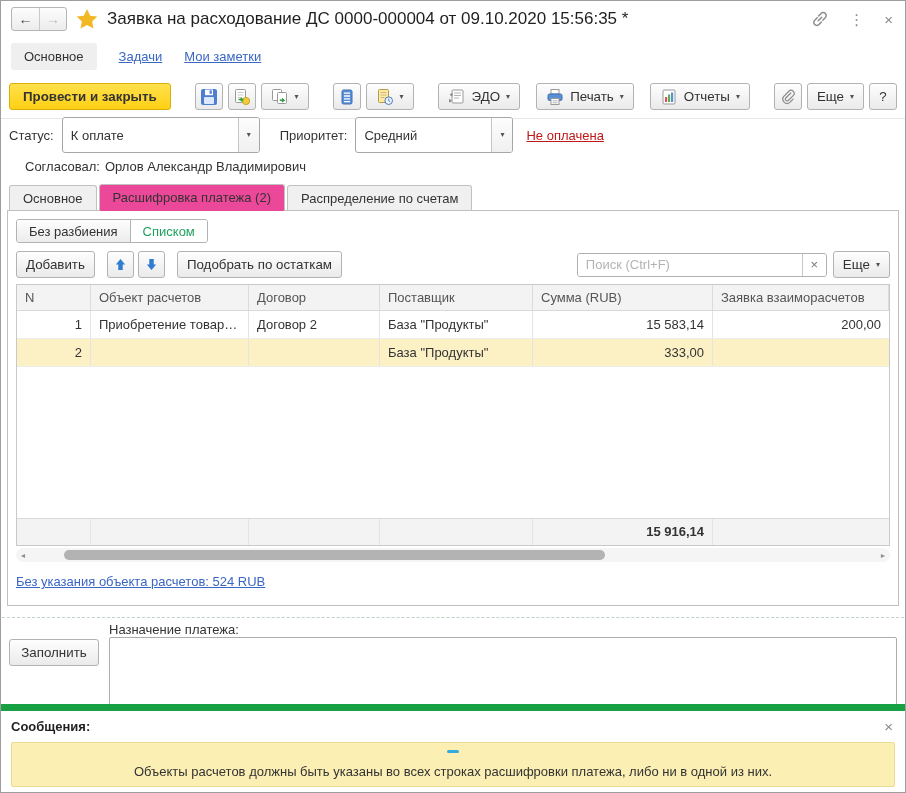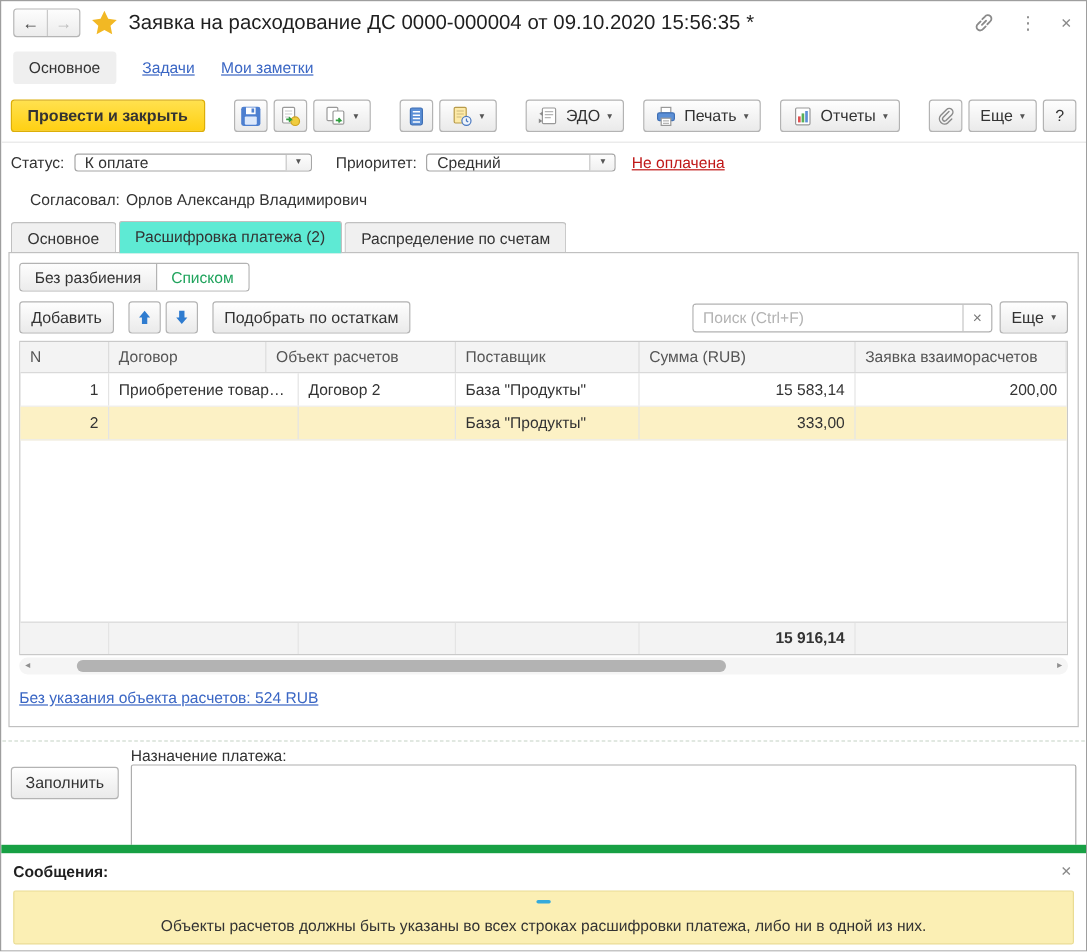--- a/index.html
+++ b/index.html
@@ -26,30 +26,30 @@
   .toolbar{height:44px;display:flex;align-items:center;padding:0 8px;gap:5px;border-bottom:1px solid #e7e7e7;flex:none;}
   .btn{border:1px solid #b3b3b3;border-radius:3px;background:linear-gradient(#fefefe,#eaeaea);
        height:27px;display:inline-flex;align-items:center;gap:6px;padding:0 9px;color:#333;cursor:pointer;white-space:nowrap;}
   .btn.icon-only{width:31px;justify-content:center;padding:0;}
   .btn.primary{background:linear-gradient(#ffe14e,#ffd013);border-color:#dcae08;font-weight:bold;padding:0 13px;}
   .caret{font-size:8px;color:#555;line-height:1;}
   .tspacer{width:14px;flex:none;}
   .push{margin-left:auto;}
   
   .statusrow{height:32px;display:flex;align-items:center;gap:8px;padding:0 8px;flex:none;}
-  .combo{display:flex;align-items:center;height:15px;border:1px solid #a6a6a6;border-radius:3px;background:#fff;overflow:hidden;}
+  .combo{display:flex;align-items:center;height:36px;border:1px solid #a6a6a6;border-radius:3px;background:#fff;overflow:hidden;}
   .combo .val{flex:1;padding:0 8px;white-space:nowrap;}
   .combo .cbtn{width:21px;align-self:stretch;border-left:1px solid #c6c6c6;display:flex;align-items:center;justify-content:center;cursor:pointer;background:linear-gradient(#fdfdfd,#f0f0f0);}
   .combo.w1{width:198px;} .combo.w2{width:158px;}
   .red-link{color:#c01818;text-decoration:underline;cursor:pointer;margin-left:5px;}
   .approvedrow{height:30px;display:flex;align-items:center;gap:5px;padding:0 24px;flex:none;}
   
   .tabs{height:29px;display:flex;align-items:flex-end;gap:2px;padding:0 8px;flex:none;position:relative;z-index:2;}
   .tab{border:1px solid #c0c0c0;border-bottom:none;border-radius:3px 3px 0 0;background:#f0f0f0;padding:5px 13px 4px;cursor:pointer;}
-  .tab.active{background:#5eead4;margin-bottom:-1px;padding-bottom:6px;}
+  .tab.active{background:#ec4899;margin-bottom:-1px;padding-bottom:6px;}
   .panel{margin:0 6px;border:1px solid #c0c0c0;background:#fff;height:396px;flex:none;display:flex;flex-direction:column;position:relative;z-index:1;}
   
   .toggle{margin:8px 0 0 8px;display:inline-flex;border:1px solid #b3b3b3;border-radius:3px;overflow:hidden;height:24px;width:fit-content;flex:none;}
   .toggle .tg{padding:0 12px;display:flex;align-items:center;background:linear-gradient(#fdfdfd,#ececec);color:#333;cursor:pointer;}
   .toggle .tg+.tg{border-left:1px solid #b3b3b3;}
   .toggle .tg.active{background:#fff;color:#1fa35c;}
   
   .tbl-toolbar{margin:8px 8px 6px;display:flex;align-items:center;gap:6px;flex:none;}
   .arrow-group{display:flex;gap:4px;margin:0 6px;}
   .searchbox{margin-left:auto;display:flex;width:250px;height:24px;border:1px solid #b0b0b0;border-radius:3px;overflow:hidden;background:#fff;}
@@ -303,22 +303,22 @@
       </div>
       <button class="btn">
         <span>Еще</span>
         <span class="caret">▾</span>
       </button>
     </div>
 
     <div class="grid">
       <div class="grow ghead">
         <div class="gcell c0">N</div>
+        <div class="gcell c1">Объект расчетов</div>
         <div class="gcell c2">Договор</div>
-        <div class="gcell c1">Объект расчетов</div>
         <div class="gcell c3">Поставщик</div>
         <div class="gcell c4">Сумма (RUB)</div>
         <div class="gcell c5">Заявка взаиморасчетов</div>
       </div>
       <div class="grow gdata">
         <div class="gcell c0 num">1</div>
         <div class="gcell c1">Приобретение товаро...</div>
         <div class="gcell c2">Договор 2</div>
         <div class="gcell c3">База "Продукты"</div>
         <div class="gcell c4 num">15 583,14</div>

